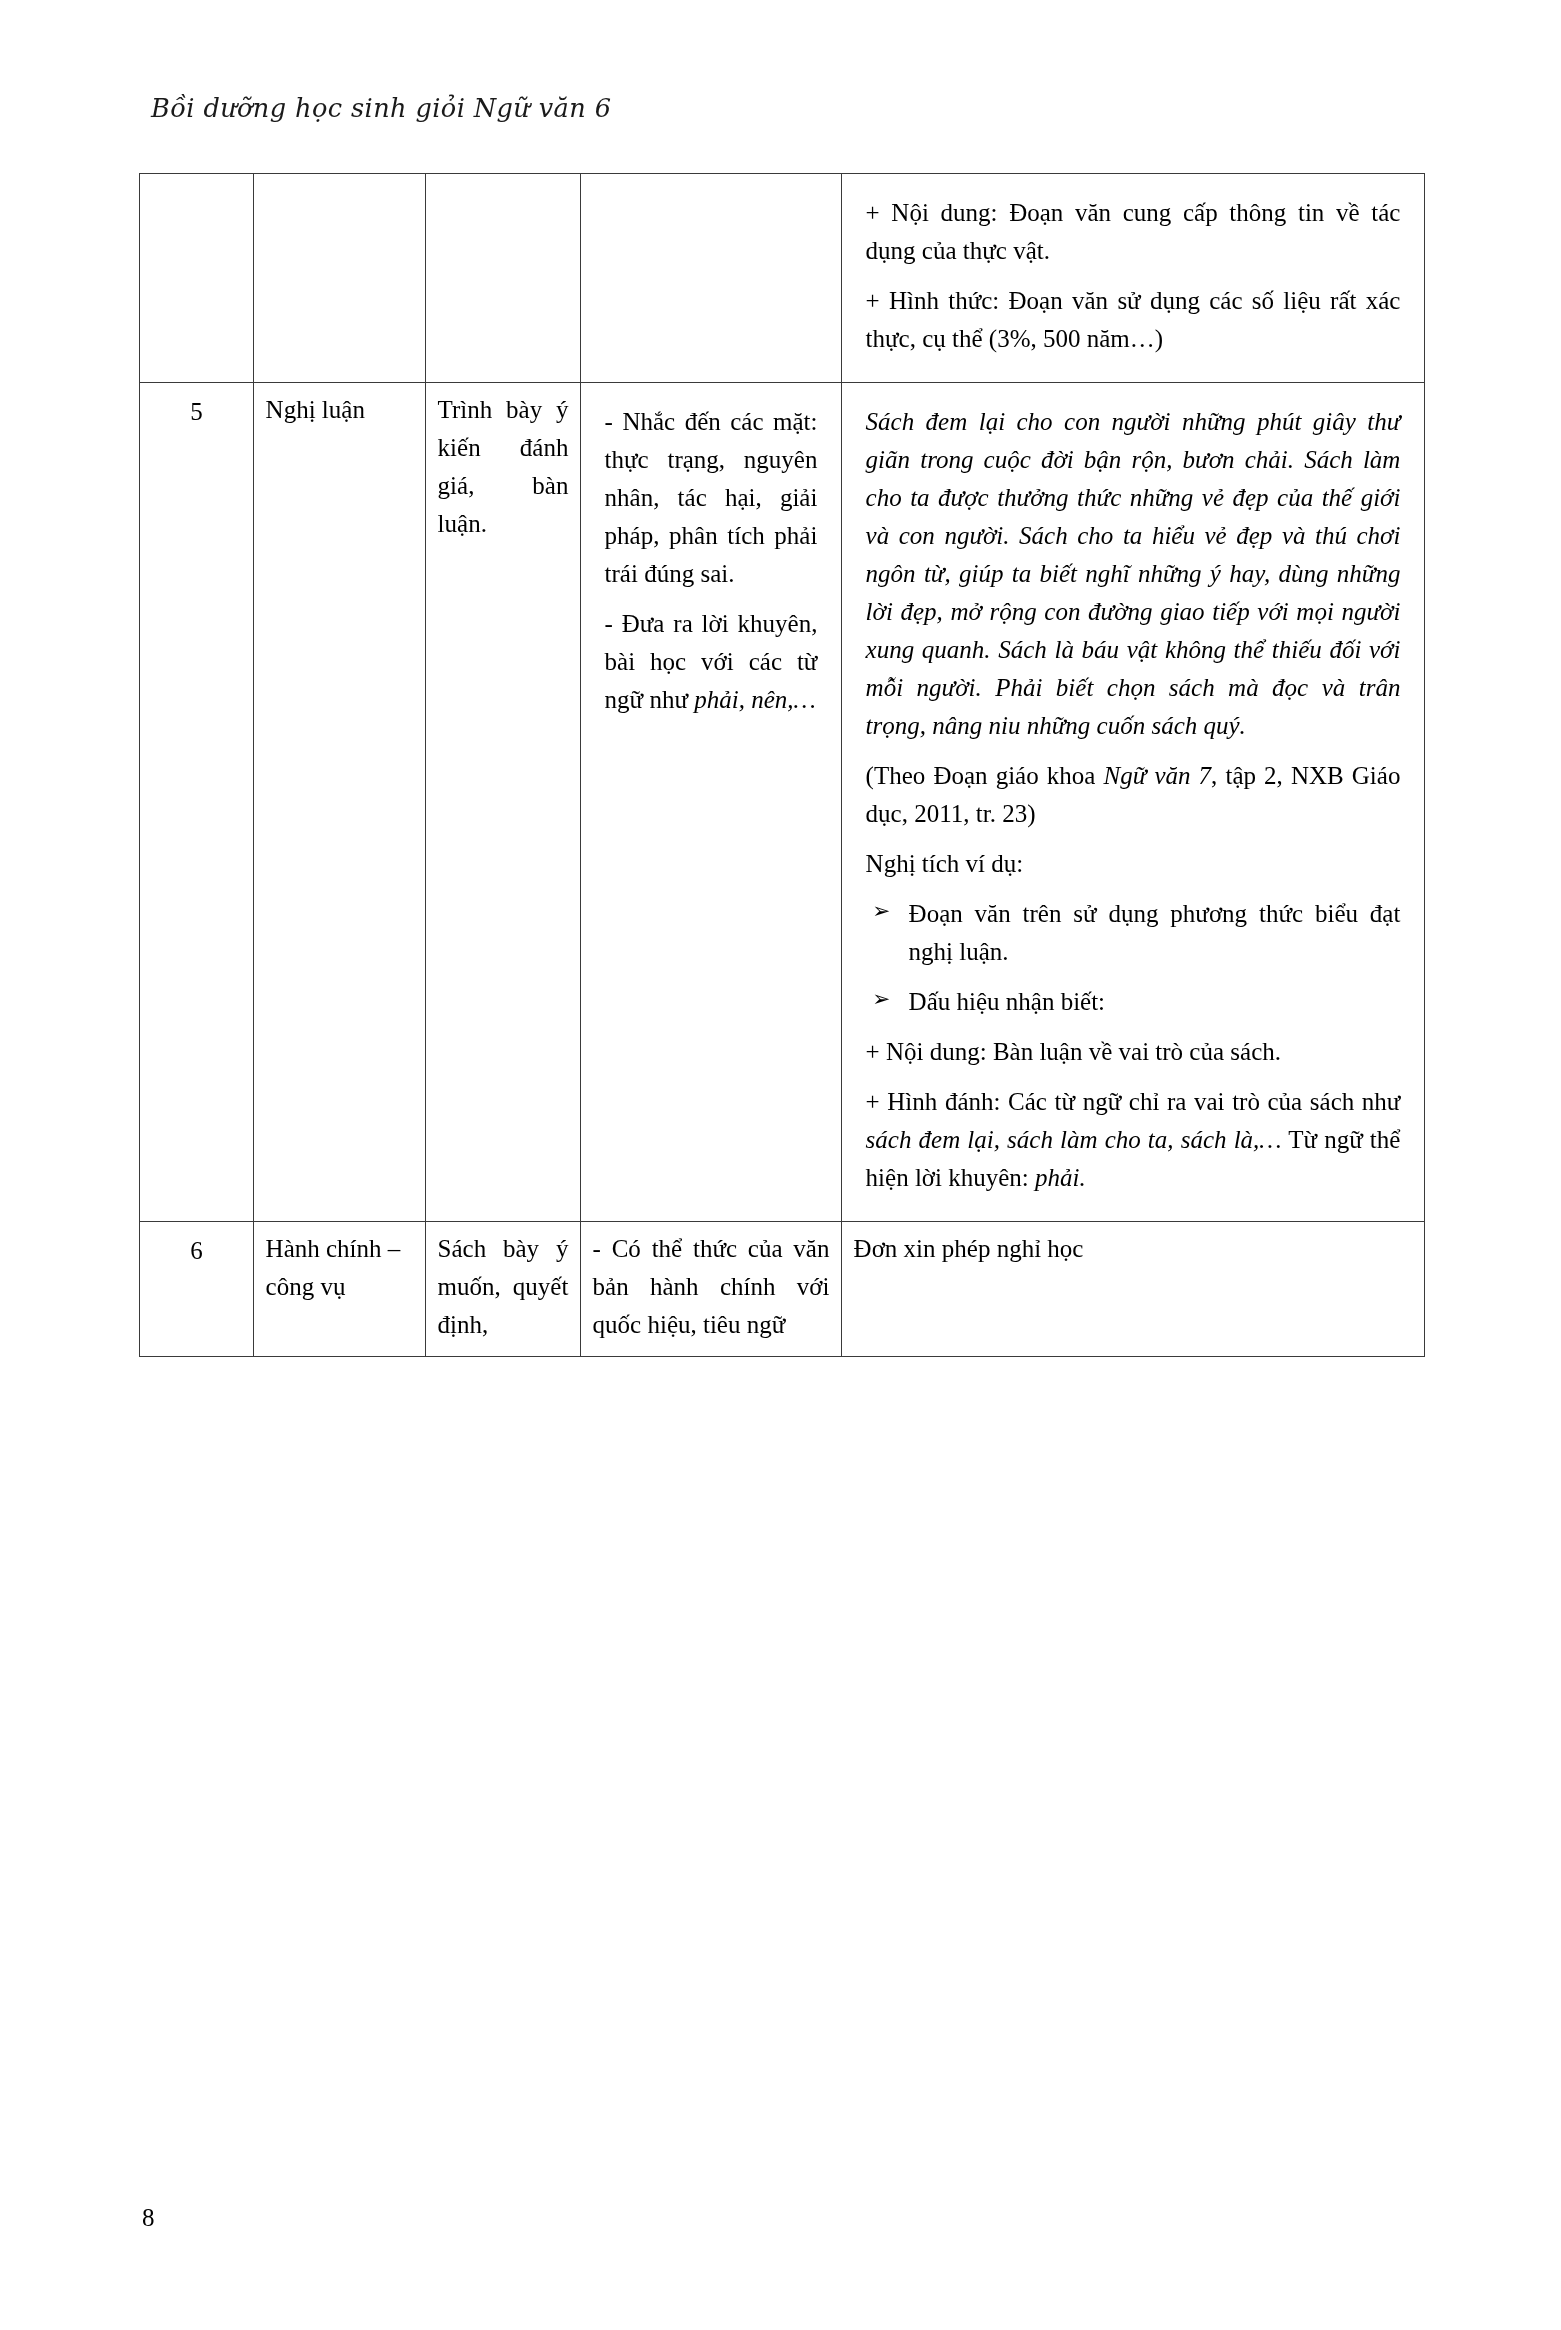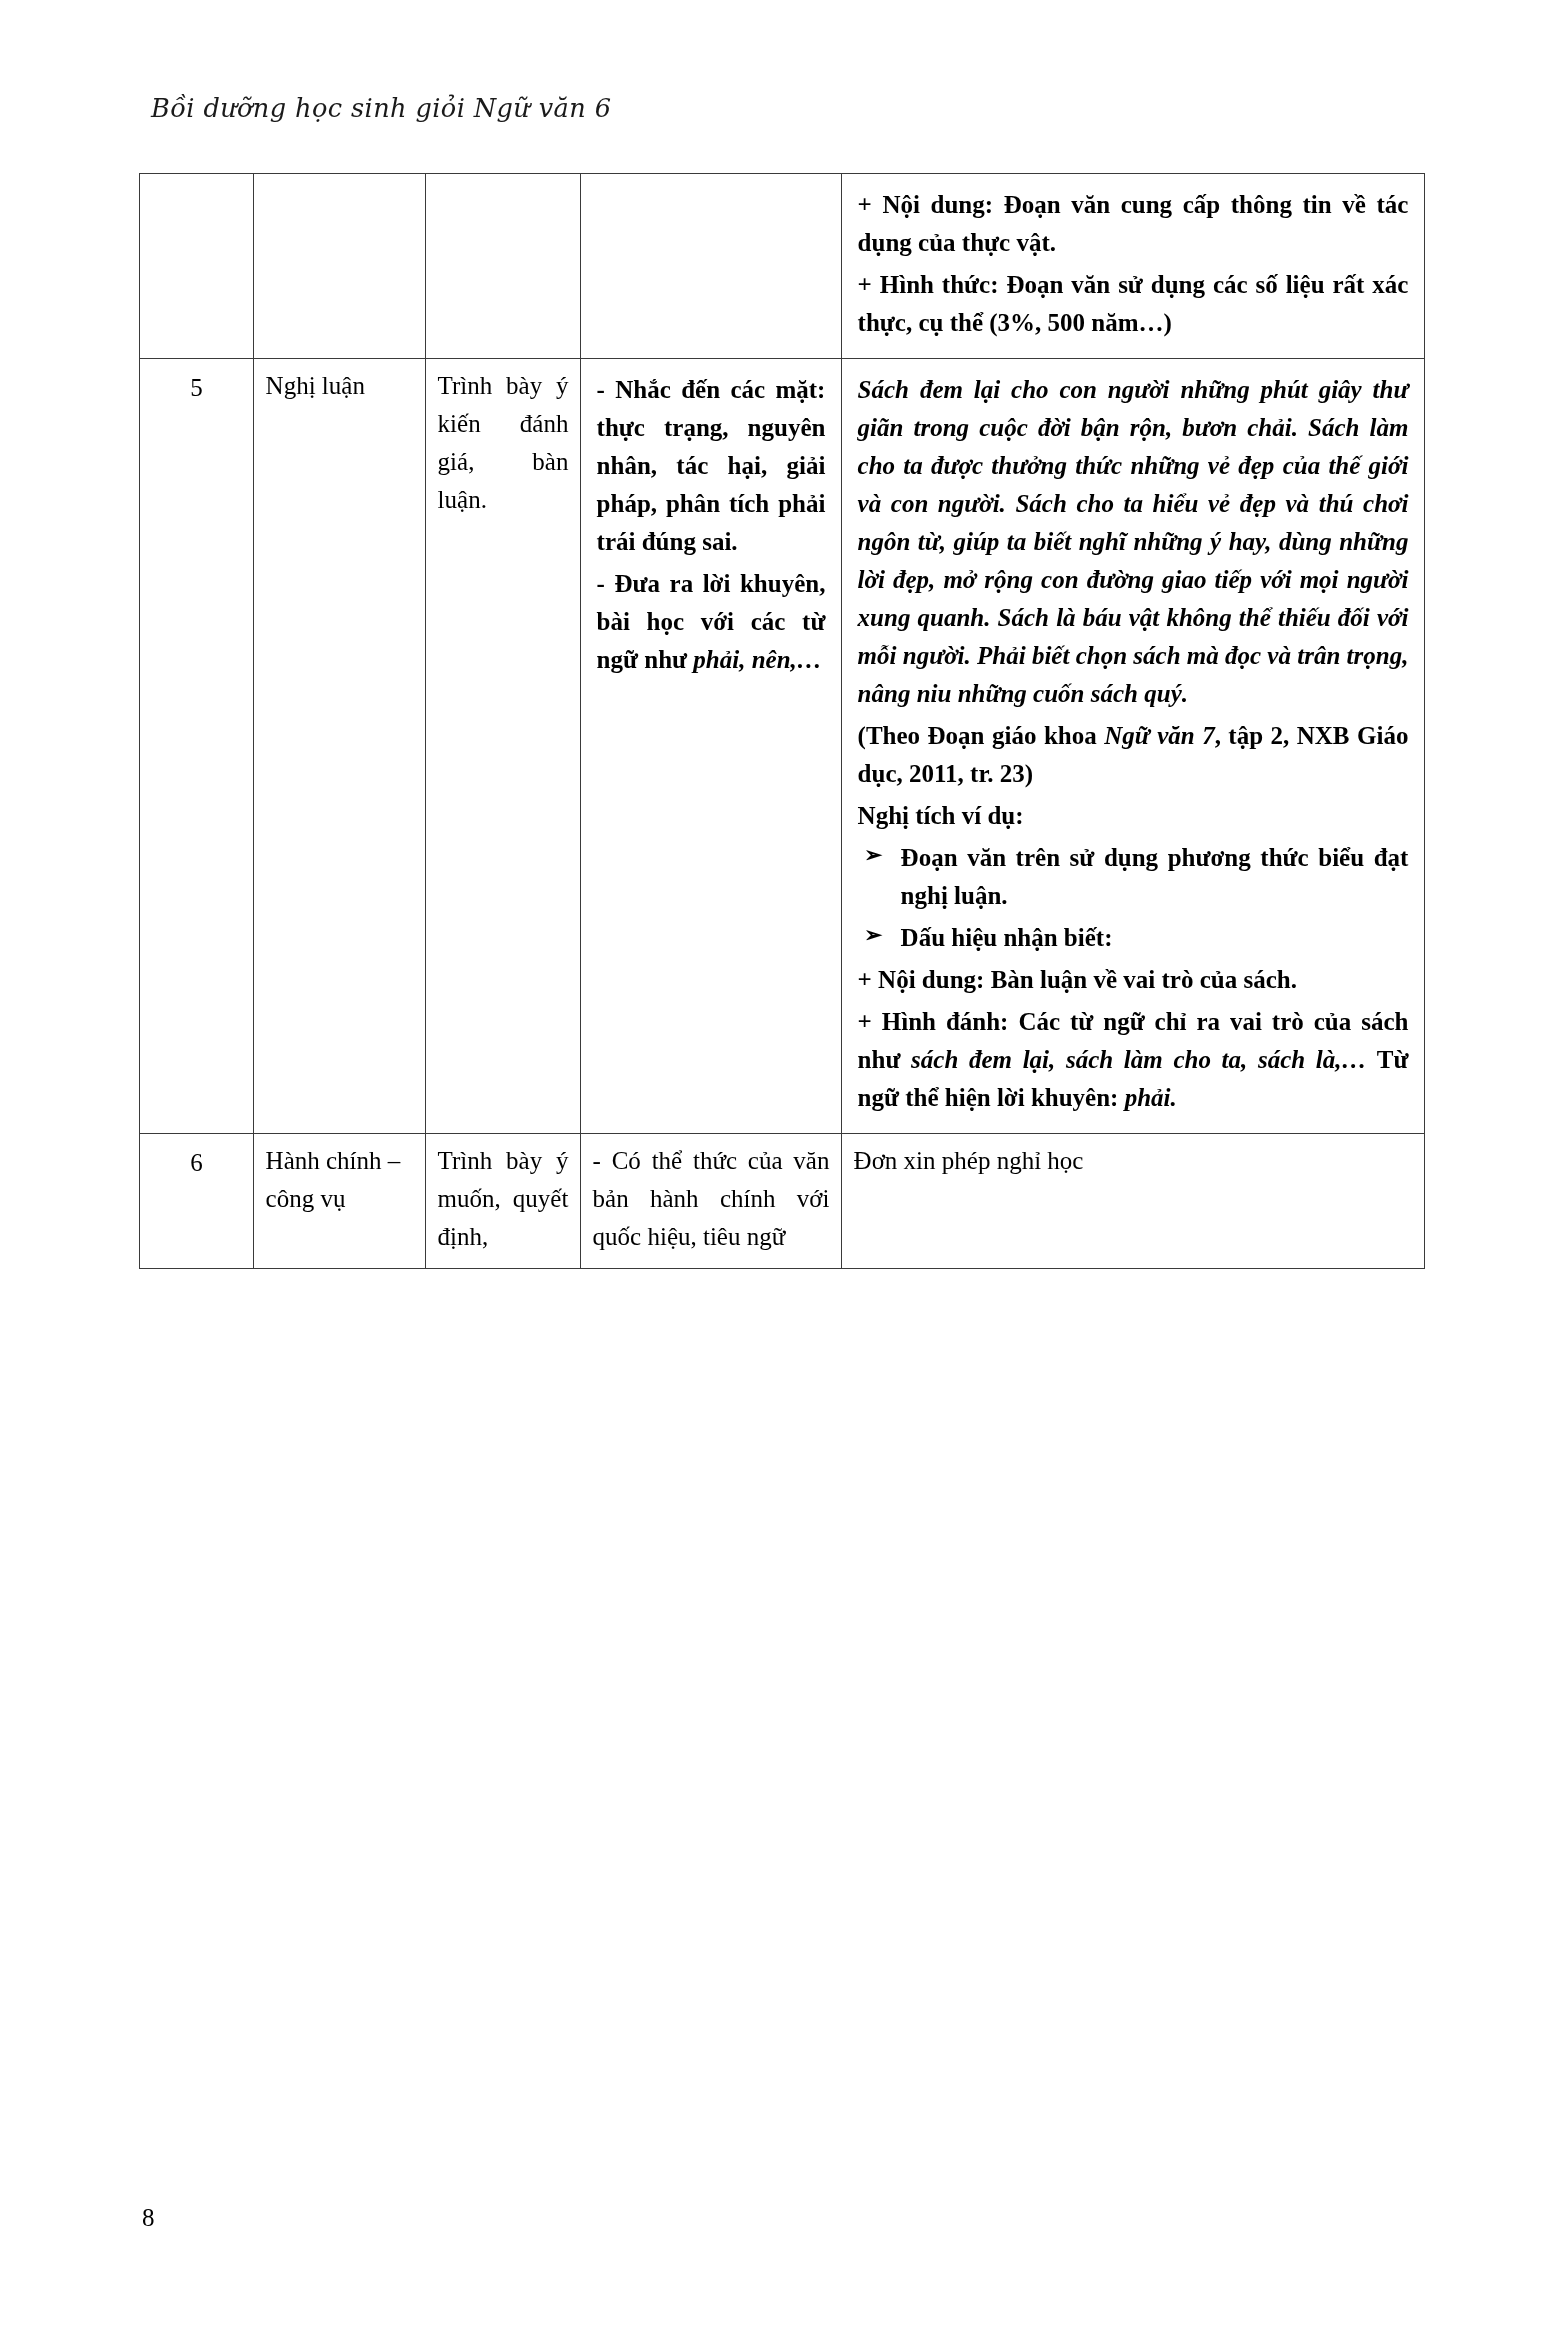--- a/index.html
+++ b/index.html
@@ -75,21 +75,21 @@
     text-align: justify;
     position: relative;
     padding-left: 43px;
   }
   .bullet-line .arrow {
     position: absolute;
     left: 6.6px;
     top: 0;
     font-size: 21.5px;
   }
-  .blk { margin: 4px; font-weight: bold; }
+  .blk { margin: 12px; }
   .blk + .blk { margin-top: 0px; }
   .page-number {
     position: absolute;
     left: 142px;
     top: 2204px;
     font-size: 25px;
   }
 </style>
 </head>
 <body>
@@ -135,21 +135,21 @@
             <p class="blk bullet-line"><span class="arrow">➢</span><span>Đoạn văn trên sử dụng phương thức biểu đạt nghị luận.</span></p>
             <p class="blk bullet-line"><span class="arrow">➢</span><span>Dấu hiệu nhận biết:</span></p>
             <p class="blk just">+ Nội dung: Bàn luận về vai trò của sách.</p>
             <p class="blk just"><span>+ Hình đánh: Các từ ngữ chỉ ra vai trò của sách như </span><span class="italic">sách đem lại, sách làm cho ta, sách là,…</span><span> Từ ngữ thể hiện lời khuyên: </span><span class="italic">phải.</span></p>
           </td>
         </tr>
 
         <tr>
           <td class="num">6</td>
           <td>Hành chính – công vụ</td>
-          <td class="just">Trình bày ý muốn, quyết định,</td>
+          <td class="just">Sách bày ý muốn, quyết định,</td>
           <td class="just">- Có thể thức của văn bản hành chính với quốc hiệu, tiêu ngữ</td>
           <td>Đơn xin phép nghỉ học</td>
         </tr>
       </tbody>
     </table>
   </div>
 
   <div class="page-number">8</div>
 </div>
 

